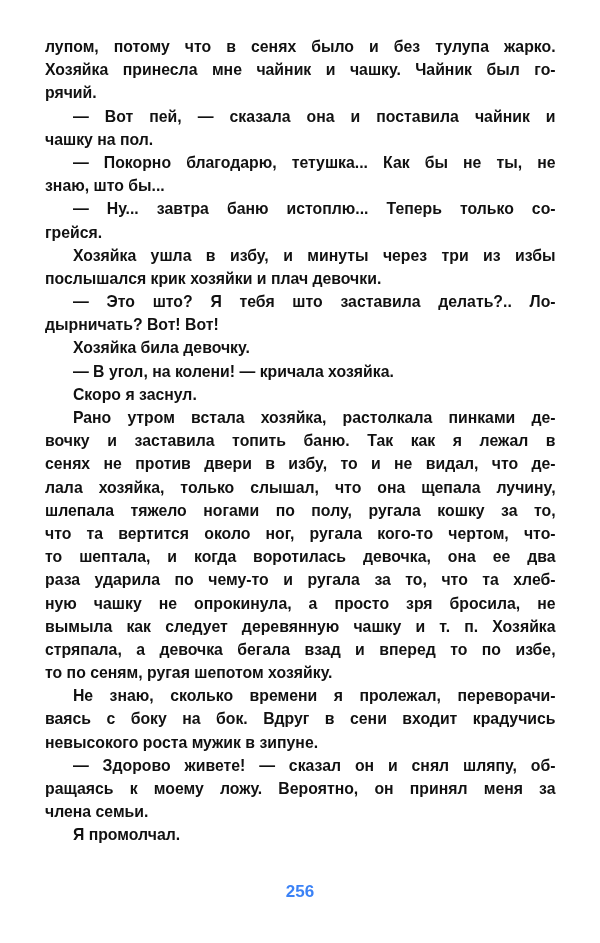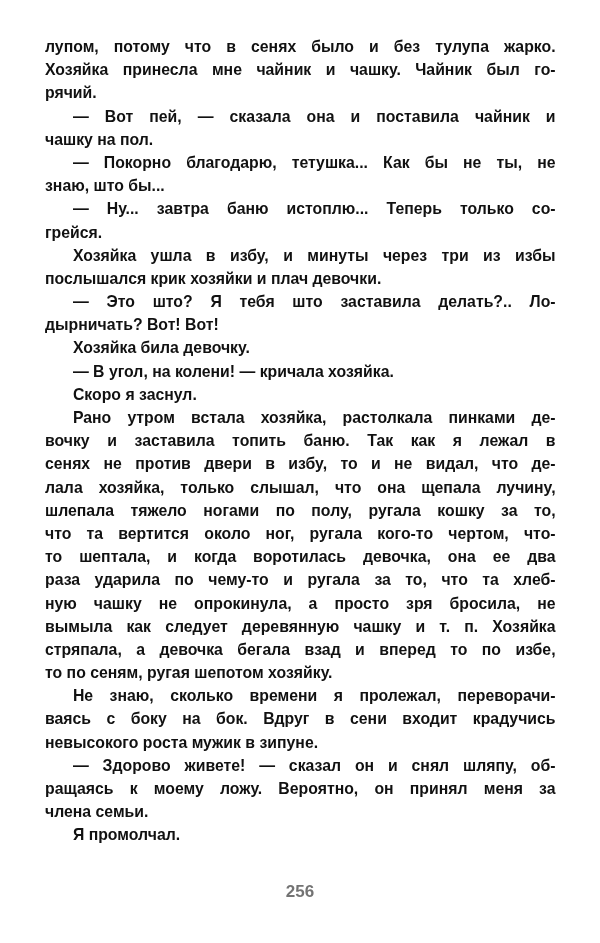--- a/index.html
+++ b/index.html
@@ -21,21 +21,21 @@
     text-align: justify;
     text-align-last: justify;
     height: 23.2px;
   }
   .line.last { text-align-last: left; }
   .line.indent { padding-left: 30px; }
   .page-number {
     position: absolute; left: 0; width: 600px; top: 882px;
     text-align: center;
     font-family: "Liberation Sans", "DejaVu Sans", sans-serif;
-    font-weight: bold; font-size: 17px; color: #737373;
+    font-weight: bold; font-size: 17px; color: #3b82f6;
   }
 </style>
 </head>
 <body>
 
 <div class="page">
 
   <span class="line">лупом, потому что в сенях было и без тулупа жарко.</span>
   <span class="line">Хозяйка принесла мне чайник и чашку. Чайник был го-</span>
   <span class="line last">рячий.</span>

